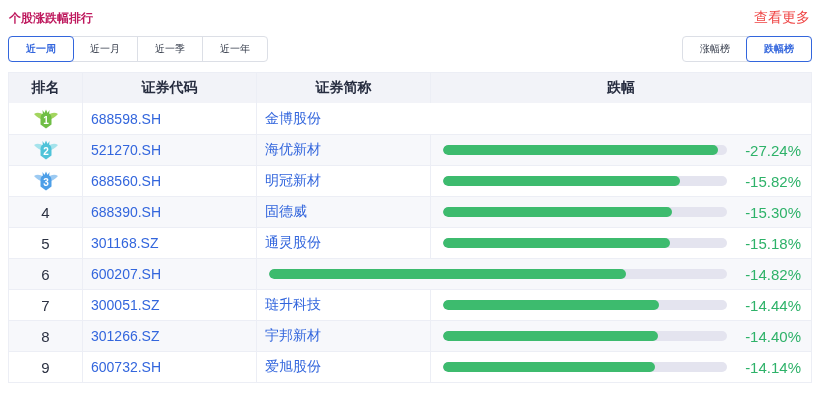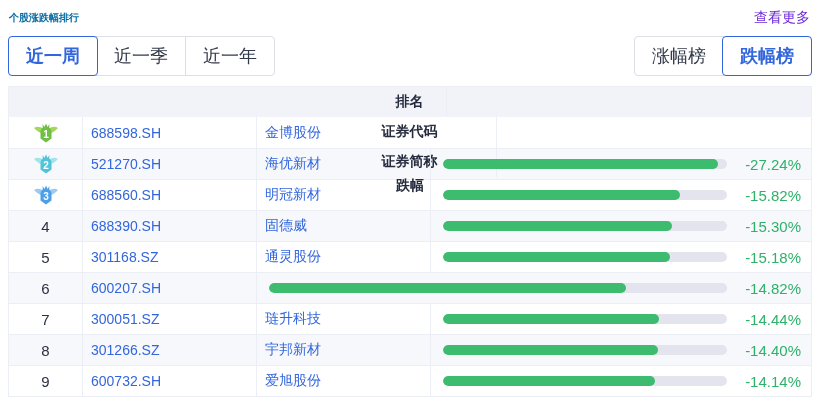--- a/index.html
+++ b/index.html
@@ -2,34 +2,34 @@
 <html><head>
 <meta charset="utf-8">
 <style>
   * { margin:0; padding:0; box-sizing:border-box; }
   html,body { background:#fff; }
   body { font-family:"Liberation Sans","DejaVu Sans",sans-serif; }
   .widget { position:relative; width:820px; height:413px; background:#fff; overflow:hidden; }
 
   
   .top { display:flex; justify-content:space-between; align-items:center; padding:9px 10px 0 9px; }
-  .title { font-size:10px; font-weight:700; color:#0369a1; }
-  .more { font-size:14px; color:#6d28d9; text-decoration:none; cursor:pointer; }
+  .title { font-size:12px; font-weight:700; color:#be185d; }
+  .more { font-size:14px; color:#ef4444; text-decoration:none; cursor:pointer; }
 
   
   .controls { display:flex; justify-content:space-between; align-items:center; margin:9px 8px 0 8px; }
   .tab-group { display:inline-flex; border:1px solid #dcdfe6; border-radius:4px; background:#fff; }
-  .tab { position:relative; padding:10px 17px; font-size:18px; line-height:18px; color:#333a49; cursor:pointer; border-left:1px solid #dcdfe6; white-space:nowrap; }
+  .tab { position:relative; padding:3px 17px; font-size:10px; line-height:18px; color:#333a49; cursor:pointer; border-left:1px solid #dcdfe6; white-space:nowrap; }
   .tab:first-child { border-left:none; }
   .tab.active { margin:-1px; border:1px solid #3366dd; border-radius:4px; color:#3366dd; font-weight:700; background:#fff; z-index:2; }
   .tab.active + .tab { border-left:none; }
 
   
   .table { margin:10px 8px 0 8px; border:1px solid #eceef5; border-bottom:1px solid #eceef5; }
-  .thead { display:flex; align-items:center; height:30px; background:#f2f3f8; font-size:14px; font-weight:700; color:#262c3f;flex-direction:column; }
+  .thead { display:flex; align-items:center; height:30px; background:#f2f3f8; font-size:14px; font-weight:700; color:#262c3f; }
   .thead .cell { text-align:center; }
   .cell { height:100%; display:flex; align-items:center; justify-content:center; border-right:1px solid #eceef5; }
   .cell:last-child { border-right:none; }
   .col-rank { width:74px; flex:none; }
   .col-code { width:174px; flex:none; justify-content:flex-start; padding-left:8px; }
   .col-name { width:174px; flex:none; justify-content:flex-start; padding-left:8px; }
   .thead .col-code, .thead .col-name { justify-content:center; padding-left:0; }
   .col-change { flex:1; }
 
   .row { display:flex; align-items:stretch; height:31px; border-top:1px solid #eceef5; background:#fff; font-size:14px; }
@@ -51,20 +51,21 @@
 <div class="widget">
 
   <div class="top">
     <div class="title">个股涨跌幅排行</div>
     <a class="more">查看更多</a>
   </div>
 
   <div class="controls">
     <div class="tab-group" id="period-tabs">
         <div class="tab active">近一周</div>
+        <div class="tab">近一月</div>
         <div class="tab">近一季</div>
         <div class="tab">近一年</div>
       </div>
     <div class="tab-group" id="board-tabs">
         <div class="tab">涨幅榜</div>
         <div class="tab active">跌幅榜</div>
       </div>
   </div>
 
   <div class="table">

